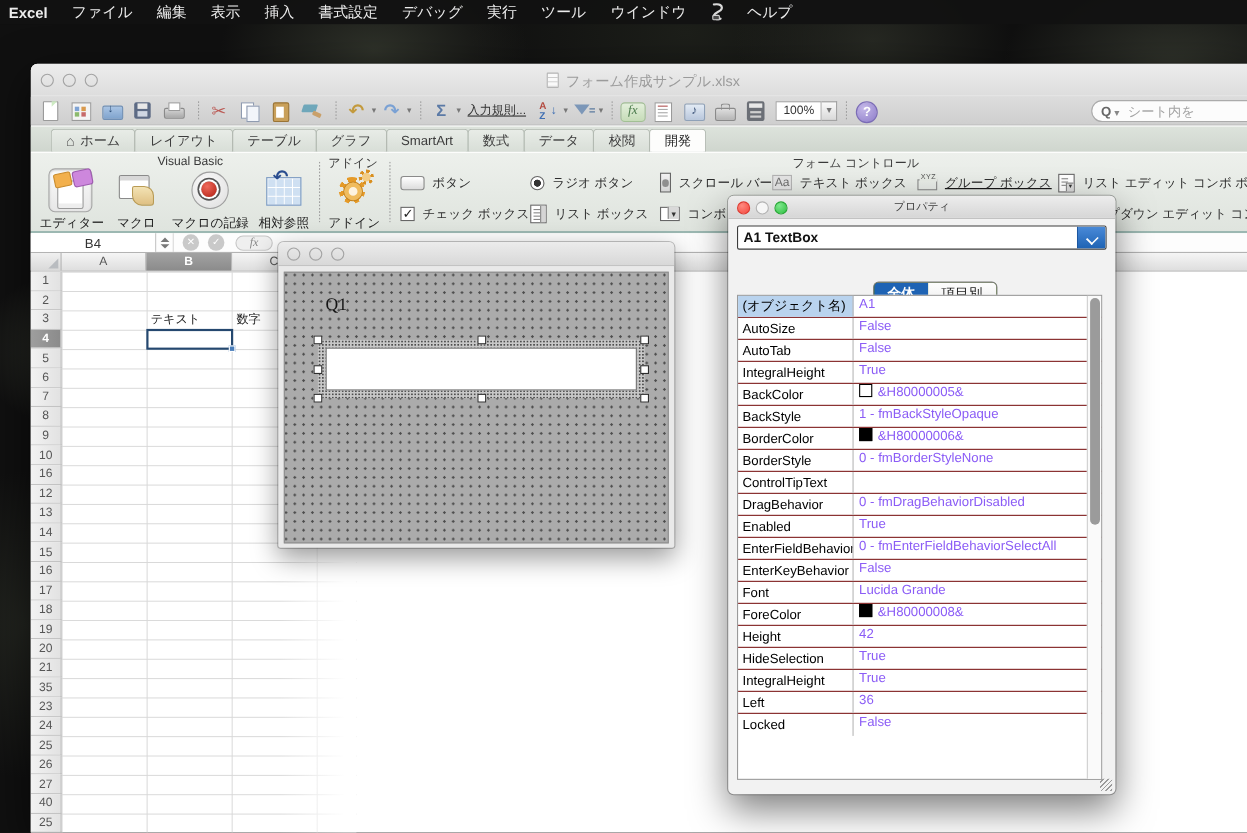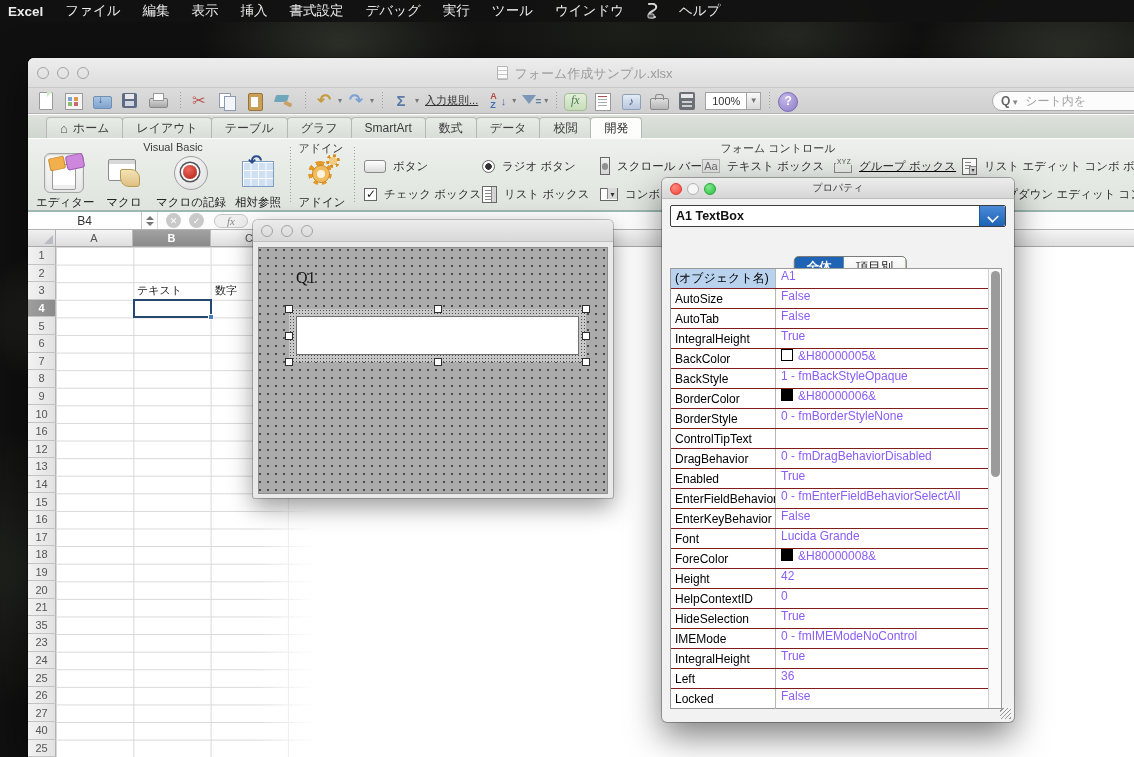--- a/index.html
+++ b/index.html
@@ -800,40 +800,28 @@
             </span>
           </div>
 
           <div class="prow">
             <span class="pname">Height</span>
             <span class="pval">
               <span>42</span>
             </span>
           </div>
 
-          <div class="prow">
-            <span class="pname">HelpContextID</span>
-            <span class="pval">
-              <span>0</span>
-            </span>
-          </div>
 
           <div class="prow">
             <span class="pname">HideSelection</span>
             <span class="pval">
               <span>True</span>
             </span>
           </div>
 
-          <div class="prow">
-            <span class="pname">IMEMode</span>
-            <span class="pval">
-              <span>0 - fmIMEModeNoControl</span>
-            </span>
-          </div>
 
           <div class="prow">
             <span class="pname">IntegralHeight</span>
             <span class="pval">
               <span>True</span>
             </span>
           </div>
 
           <div class="prow">
             <span class="pname">Left</span>

